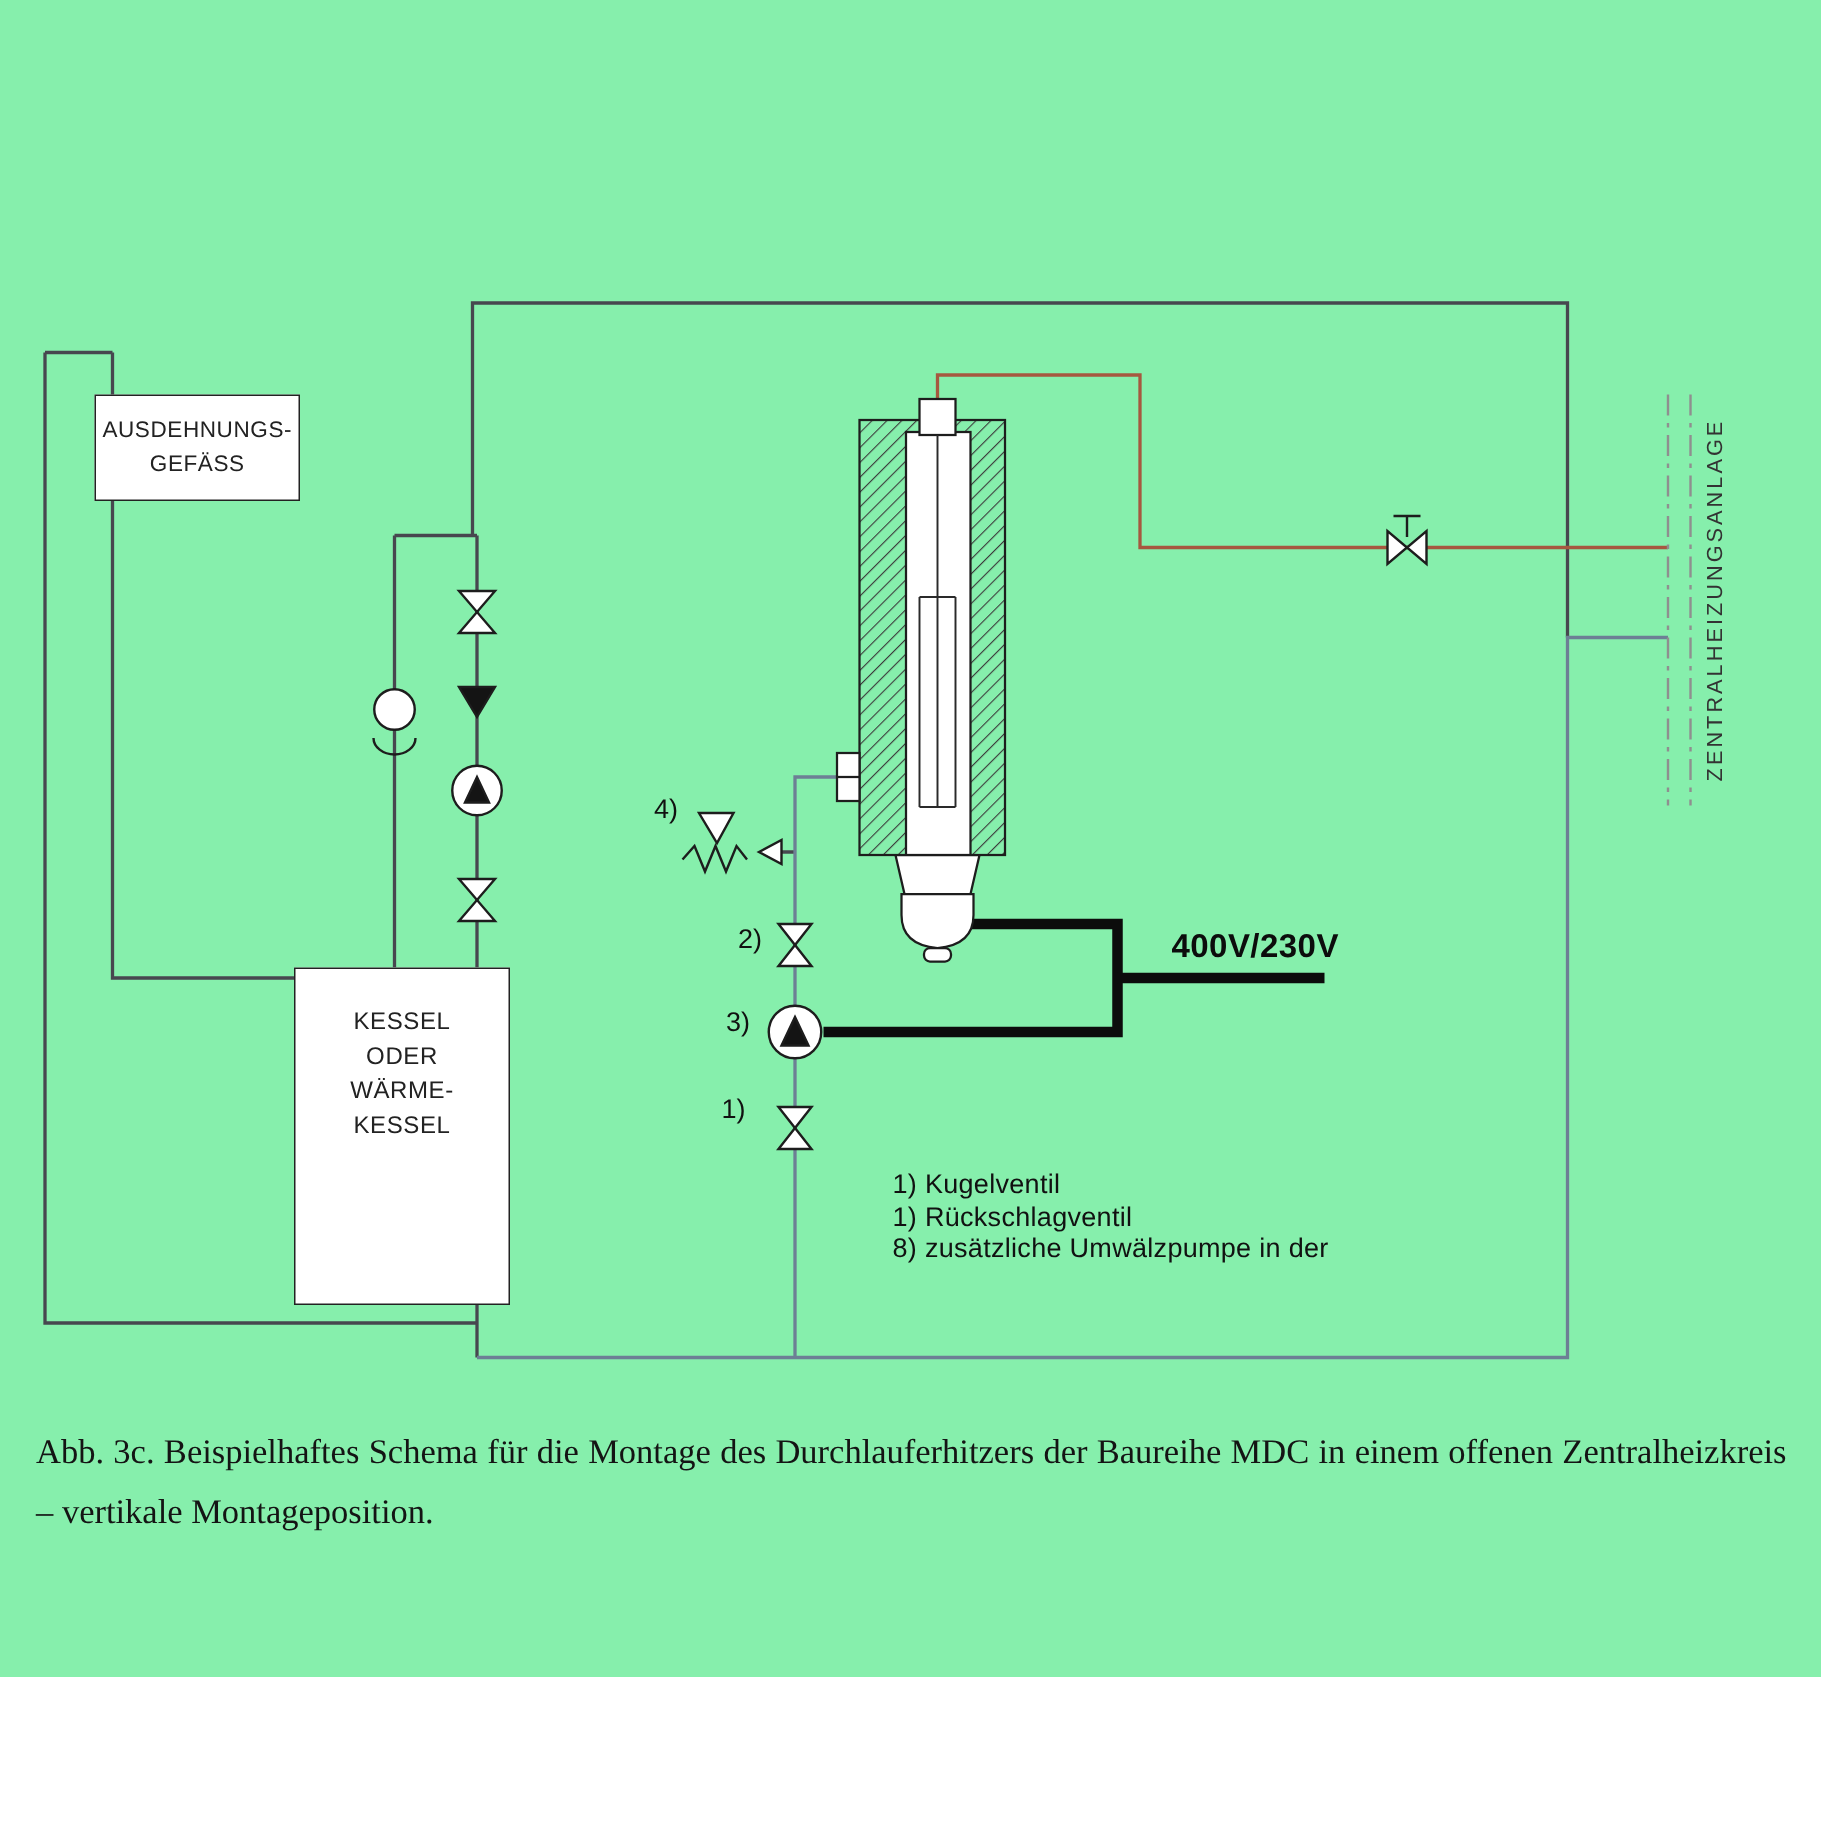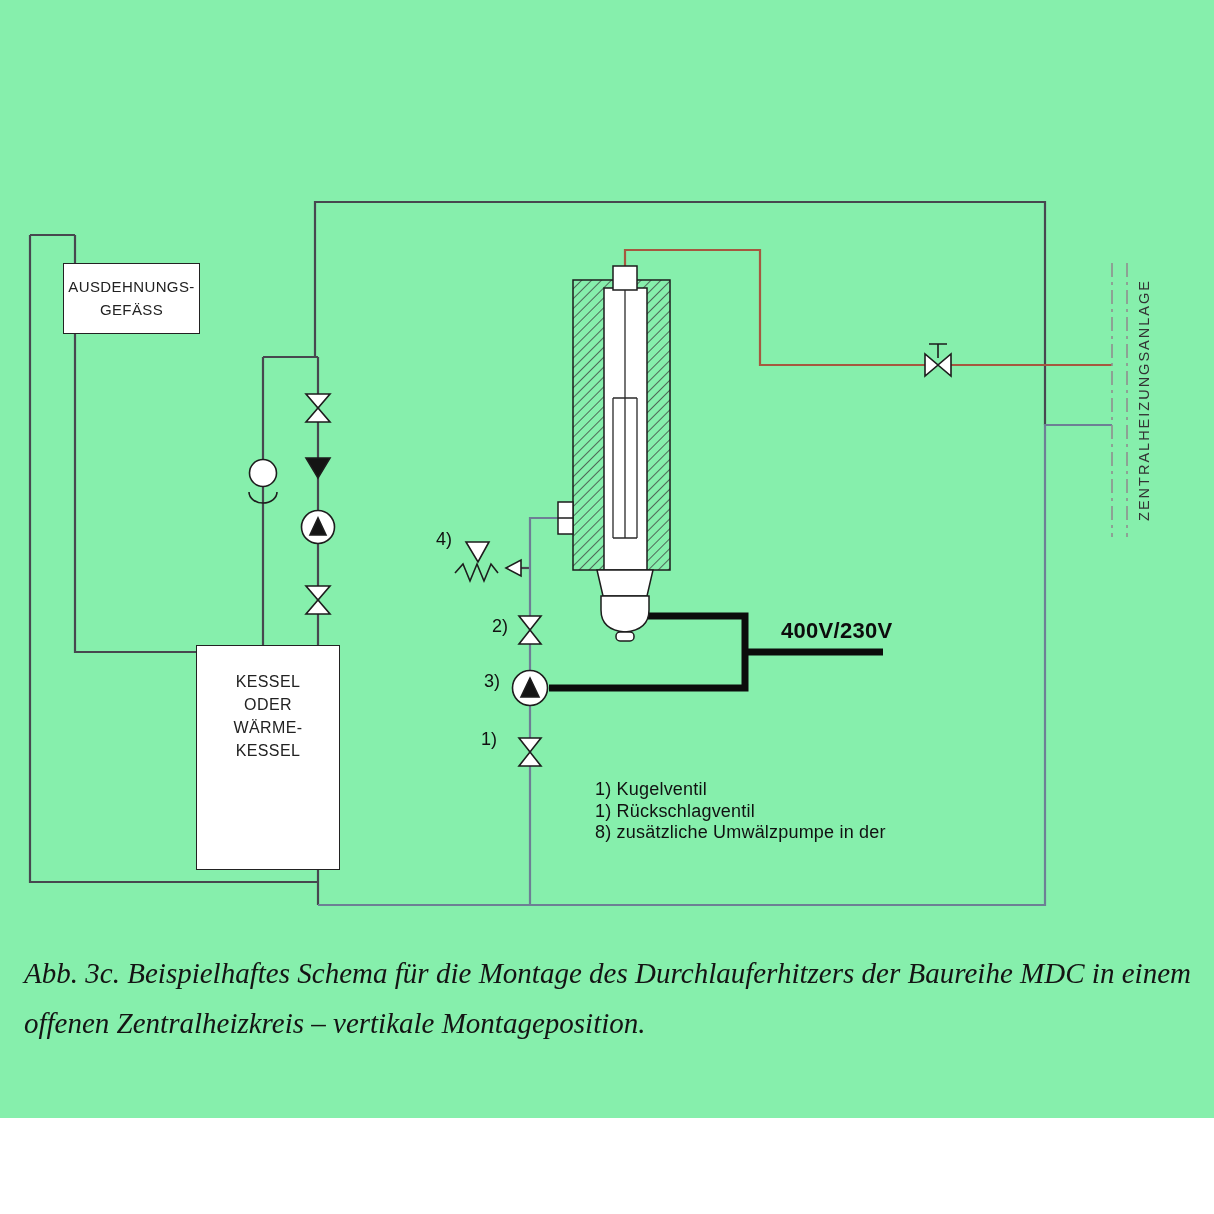--- a/index.html
+++ b/index.html
@@ -20,22 +20,22 @@
   .voltage-label{position:absolute;left:781px;top:618px;font-size:22px;
        font-weight:bold;color:#0c0c0c;letter-spacing:.3px;}
   .callout{position:absolute;font-size:18px;color:#111;}
   .callout-4{left:436px;top:529px;}
   .callout-2{left:492px;top:616px;}
   .callout-3{left:484px;top:671px;}
   .callout-1{left:481px;top:729px;}
   .legend{position:absolute;left:583px;top:779px;font-size:18px;
        line-height:21.5px;color:#111;letter-spacing:.2px;margin-left:12px;}
   .caption{position:absolute;left:24px;top:948px;width:1167px;
-       font-family:"Liberation Serif",serif;font-size:29px;line-height:1.73;
-       color:#141414;text-align:justify;font-style:italic;}
+       font-family:"Liberation Serif",serif;font-size:23px;line-height:1.73;
+       color:#141414;text-align:justify;}
 </style>
 </head>
 <body>
 
 <div class="page">
 
   <svg width="1214" height="1214" viewBox="0 0 1214 1214">
     <defs>
       <pattern id="hatch" width="7" height="7" patternUnits="userSpaceOnUse" patternTransform="rotate(45)">
         <line x1="0" y1="0" x2="0" y2="7" stroke="#3c3c3c" stroke-width="1.5"></line>

